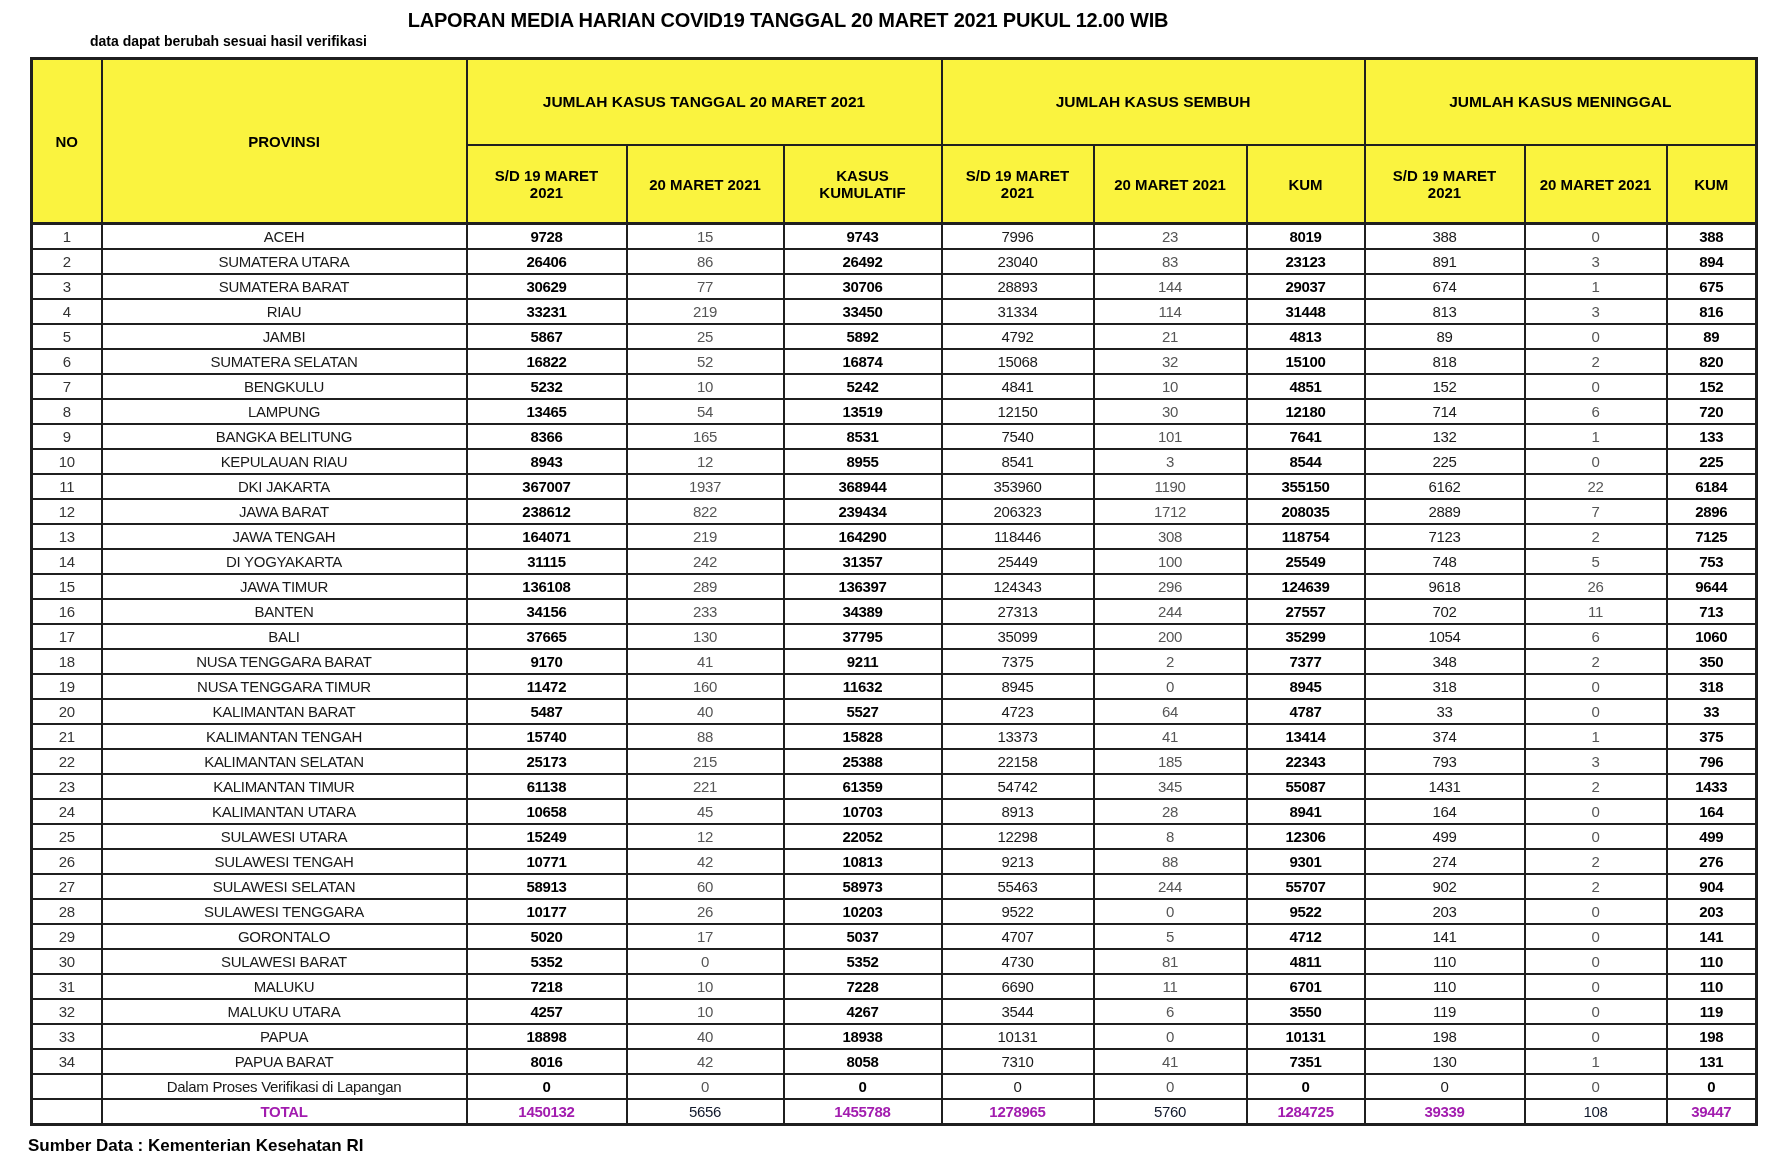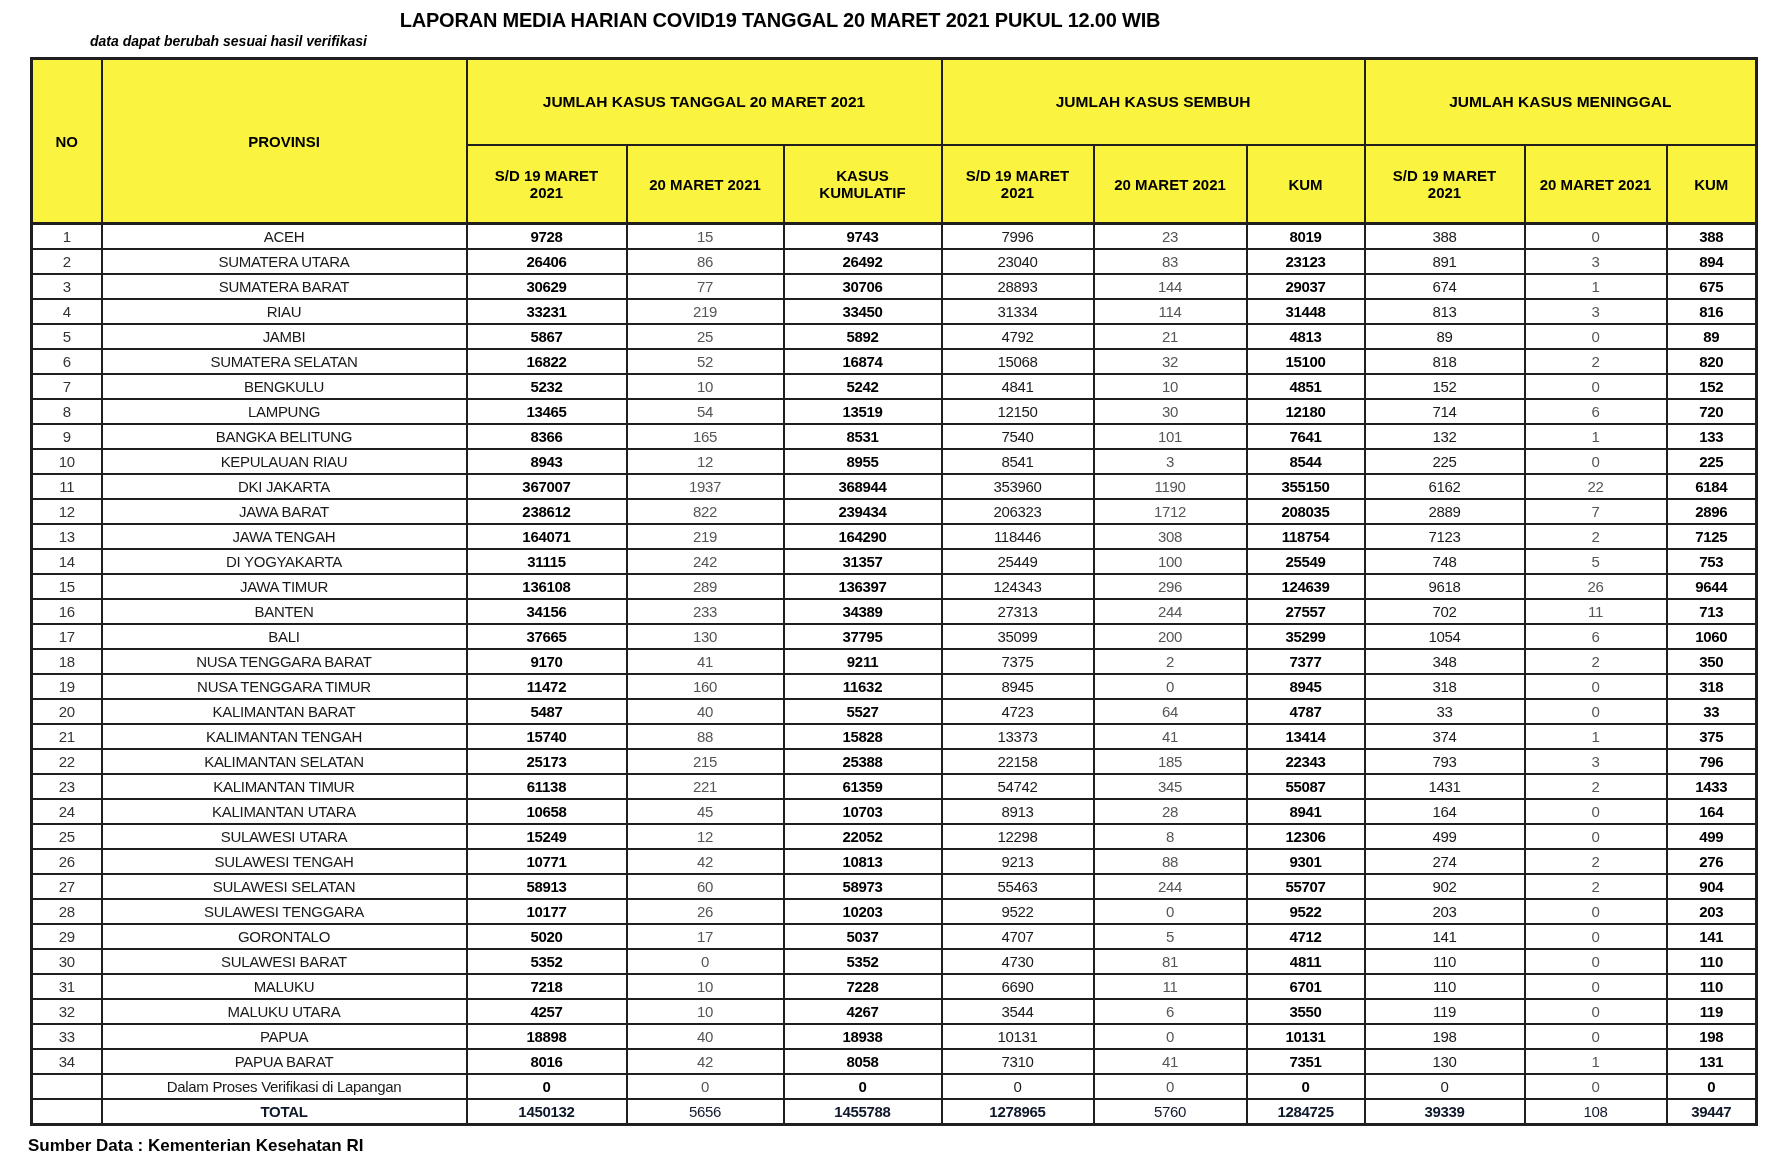--- a/index.html
+++ b/index.html
@@ -7,34 +7,33 @@
     position: relative;
     width: 1783px;
     height: 1170px;
     background: #ffffff;
     font-family: "Liberation Sans", sans-serif;
     color: #000;
     overflow: hidden;
   }
   .title {
     position: absolute;
-    top: 9px; left: 0;
+    top: 9px; left: 8px;
     width: 1560px;
     text-align: center;
     font-size: 20px;
     font-weight: bold;
     letter-spacing: -0.2px;
     white-space: nowrap;
   }
   .subtitle {
     position: absolute;
     top: 33px; left: 90px;
     font-size: 14px;
     font-weight: bold;
-    font-style: italic;
   }
   table.report-table {
     position: absolute;
     top: 57px; left: 30px;
     width: 1725px;
     border-collapse: collapse;
     table-layout: fixed;
     border: 3px solid #1f1f1f;
   }
   .report-table th, .report-table td {
@@ -59,21 +58,21 @@
     padding: 0 4px;
     letter-spacing: -0.3px;
     vertical-align: middle;
     white-space: nowrap;
   }
   td.c-no   { color: #333; }
   td.c-prov { text-align: left; padding-left: 6px; color: #1a1a1a; margin-left: 17px; }
   td.c-bold  { font-weight: bold; color: #000; }
   td.c-plain { color: #1a1a1a; }
   td.c-gray  { color: #555; }
-  tr.total-row td { font-weight: bold; color: #0f172a; }
+  tr.total-row td { font-weight: bold; color: #a21caf; }
   tr.total-row td.c-gray { font-weight: normal; color: #0f172a; }
   .footer {
     position: absolute;
     top: 1136px; left: 28px;
     font-size: 17px;
     font-weight: bold;
   }
 </style>
 </head>
 <body>

